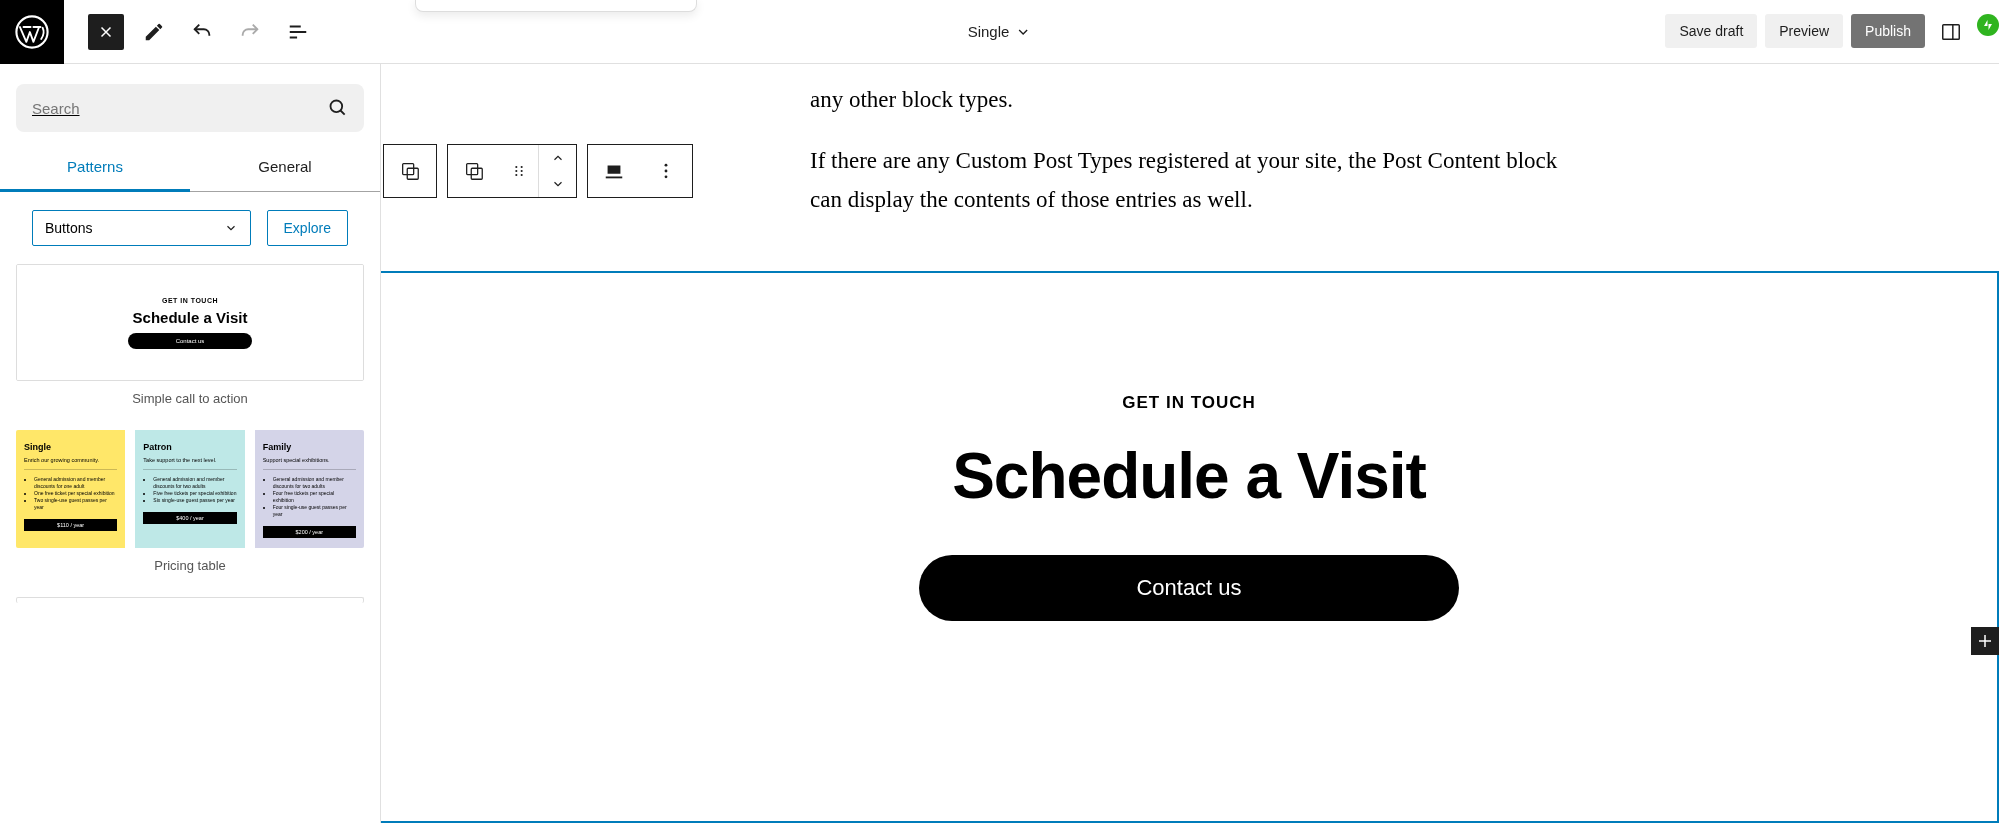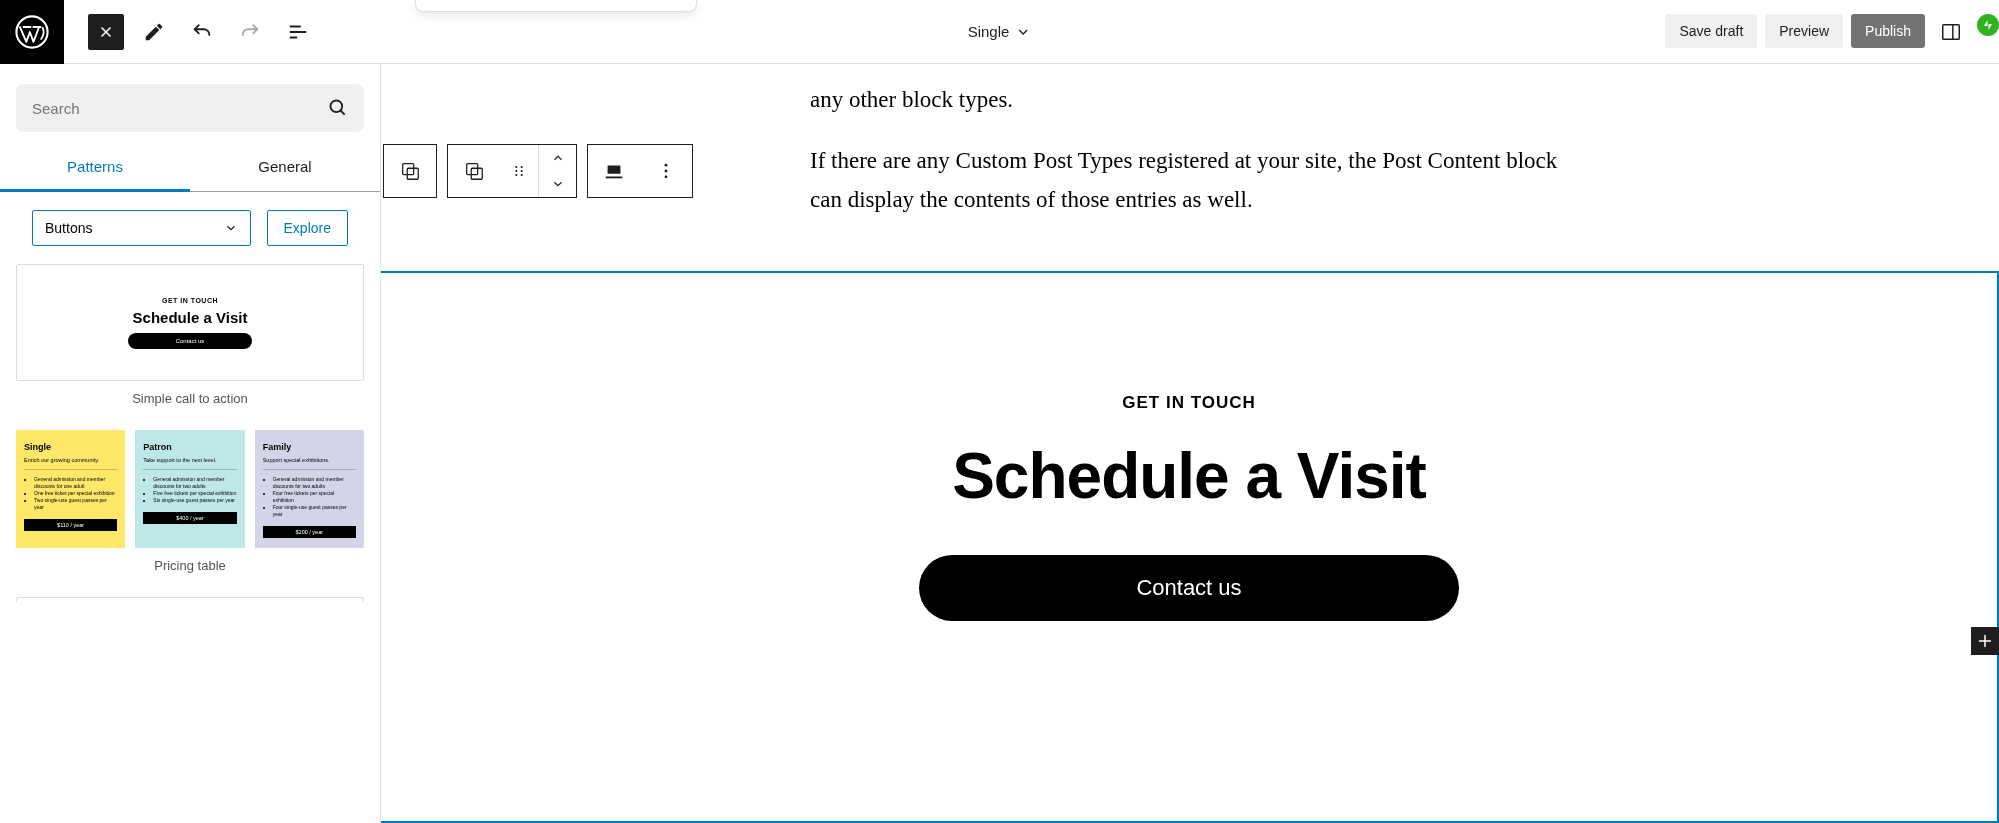--- a/index.html
+++ b/index.html
@@ -22,21 +22,21 @@
     .jetpack { width: 22px; height: 22px; background: #2fb41f; border-radius: 50%; display:flex;align-items:center;justify-content:center; }
 
     
     .hanging-popup { position: absolute; top: -2px; left: 415px; width: 282px; height: 14px; background: #fff; border: 1px solid #ddd; border-top: none; border-radius: 0 0 8px 8px; box-shadow: 0 4px 10px rgba(0,0,0,0.08); z-index: 50; }
 
     
     .layout { display: flex; height: calc(823px - 64px); }
 
     
     .sidebar { width: 381px; border-right: 1px solid #e0e0e0; display: flex; flex-direction: column; overflow-y: auto; }
-    .search-box { margin: 20px 16px 12px; background: #f0f0f0; display: flex; align-items: center; padding: 0 16px; height: 48px; border-radius: 8px; }
+    .search-box { margin: 20px 16px 12px; background: #f0f0f0; display: flex; align-items: center; padding: 0 16px; height: 48px; border-radius: 8px; text-decoration: underline; }
     .search-box input { flex: 1; border: none; background: transparent; font-size: 15px; outline: none; color: #555; }
     .tabs { display: flex; border-bottom: 1px solid #a3a3a3; }
     .tab { flex: 1; text-align: center; padding: 14px; font-size: 15px; cursor: pointer; color: #1e1e1e; }
     .tab.active { font-weight: 400; color: #007cba; border-bottom: 3px solid #007cba; margin-bottom: -1px; }
     .filter-row { display: flex; gap: 16px; padding: 18px 32px; }
     .category-select { flex: 1; border: 1.5px solid #007cba; padding: 9px 12px; display: flex; justify-content: space-between; align-items: center; font-size: 14px; cursor: pointer; border-radius: 2px; }
     .explore-btn { border: 1px solid #007cba; color: #007cba; padding: 9px 16px; font-size: 14px; cursor: pointer; border-radius: 2px; }
 
     .patterns-list { padding: 0 16px; }
     .pattern-card { border: 1px solid #ddd; border-radius: 2px; margin-bottom: 10px; overflow: hidden; cursor: pointer; }

